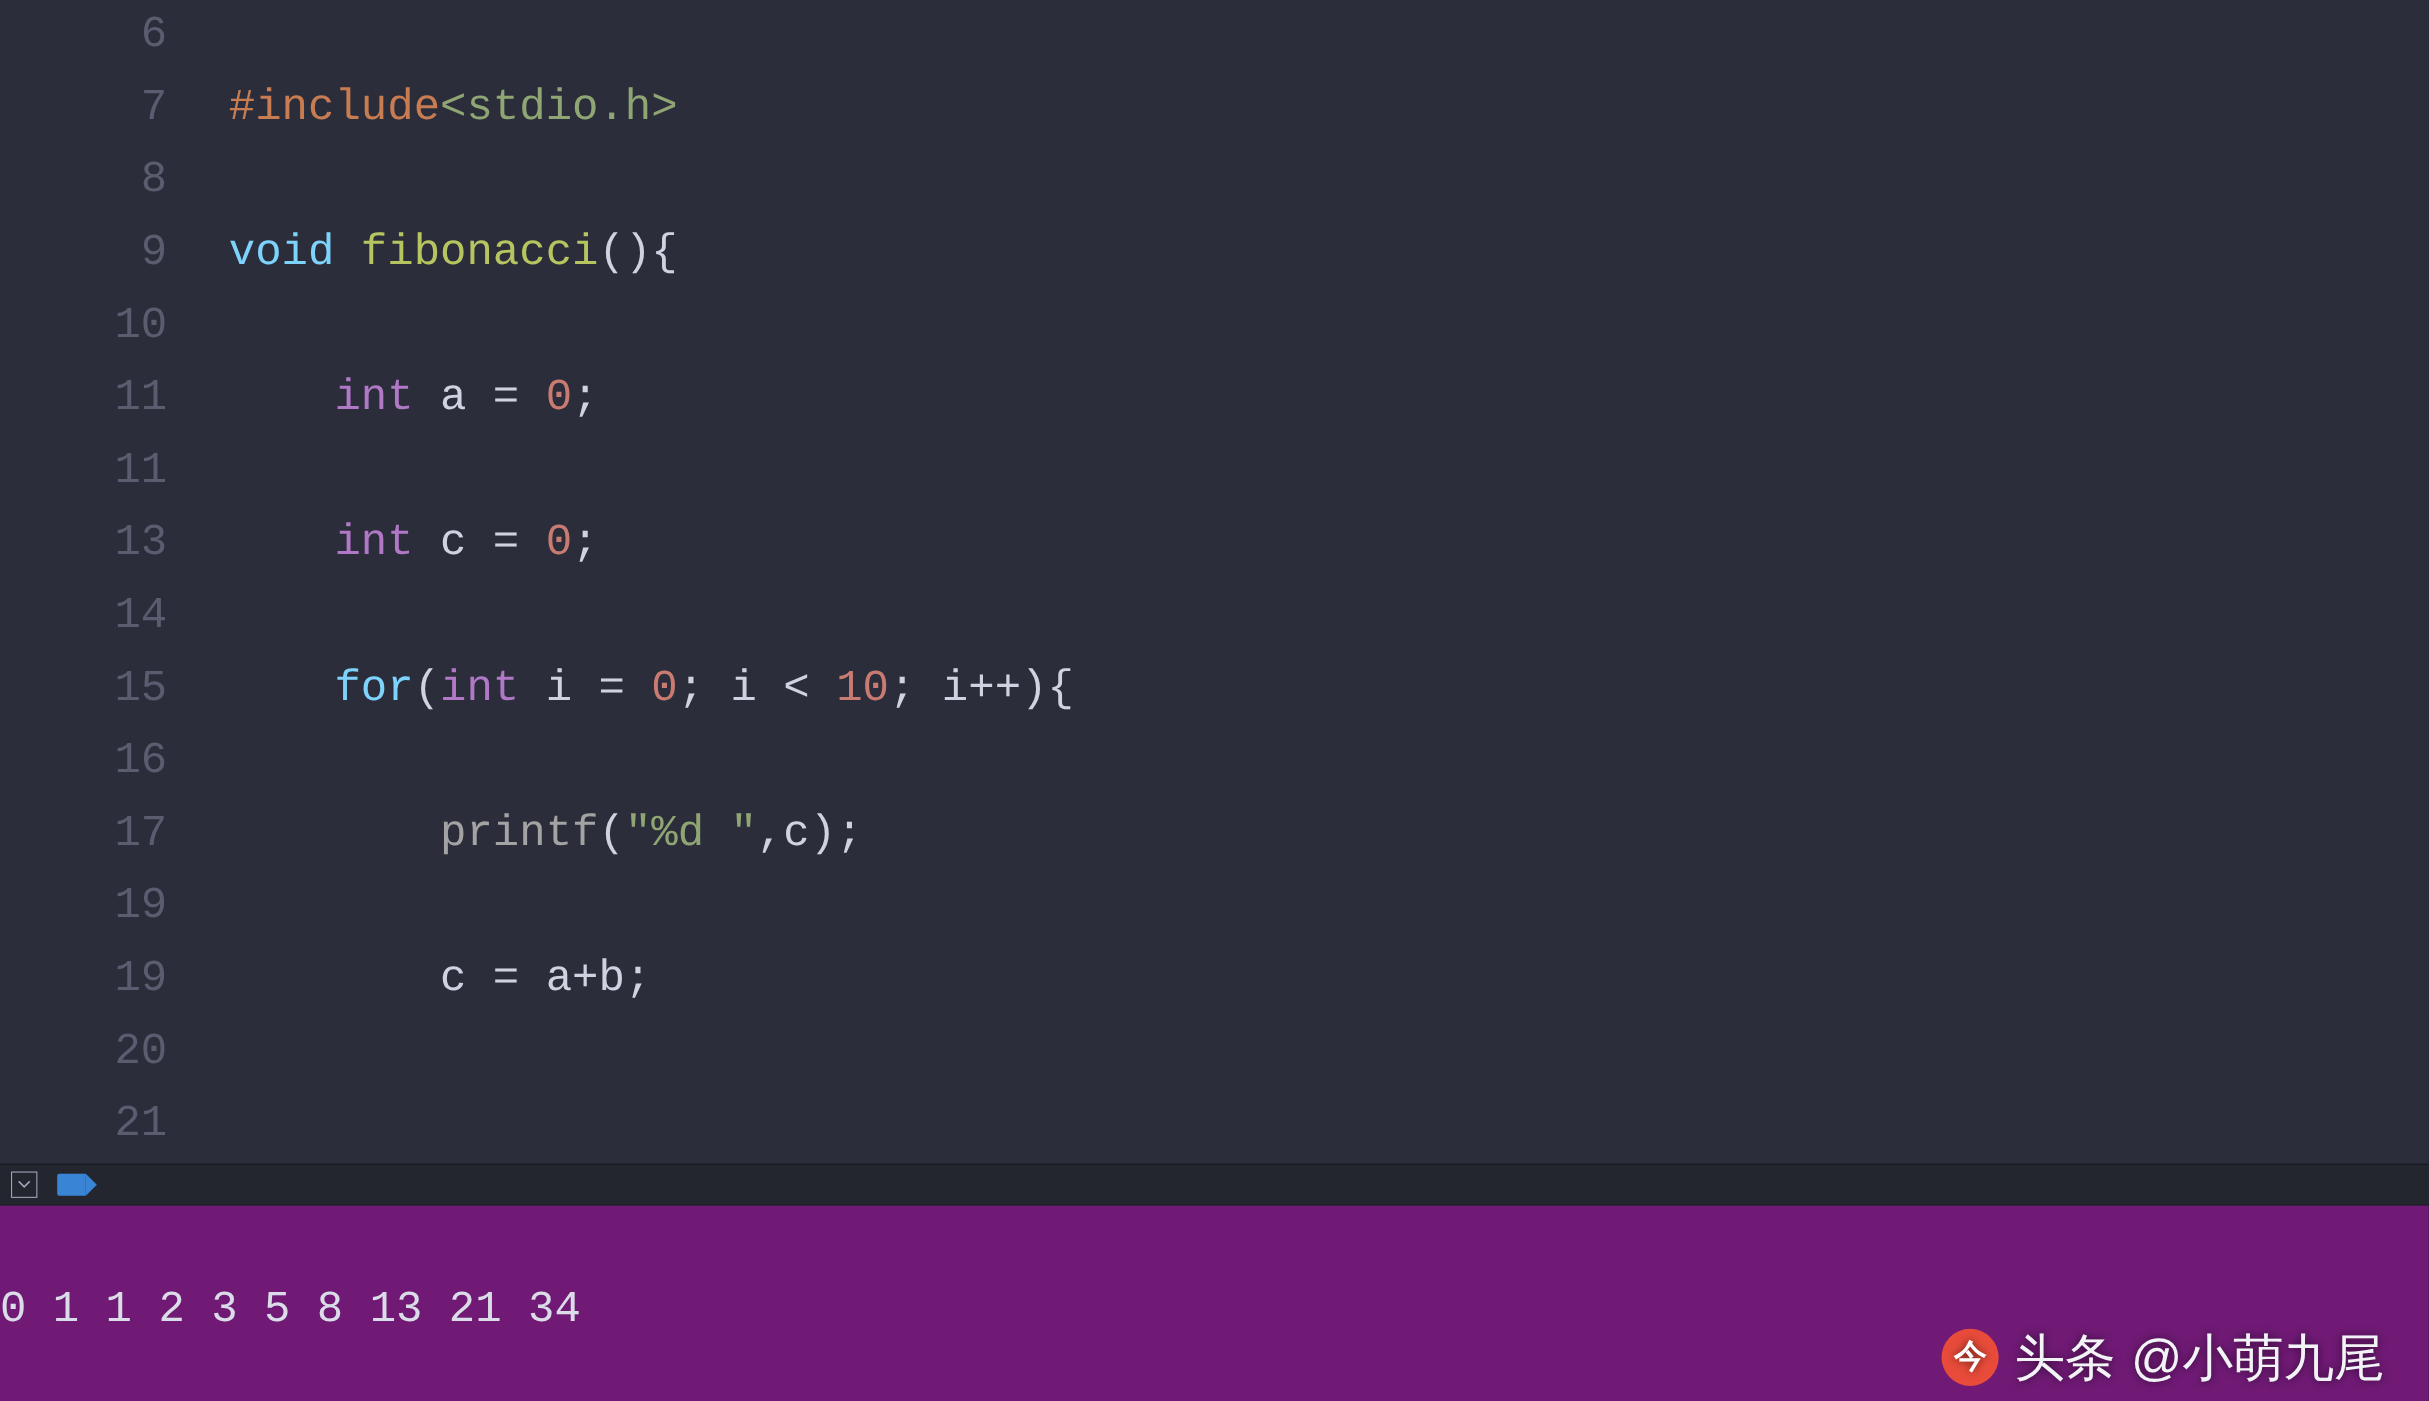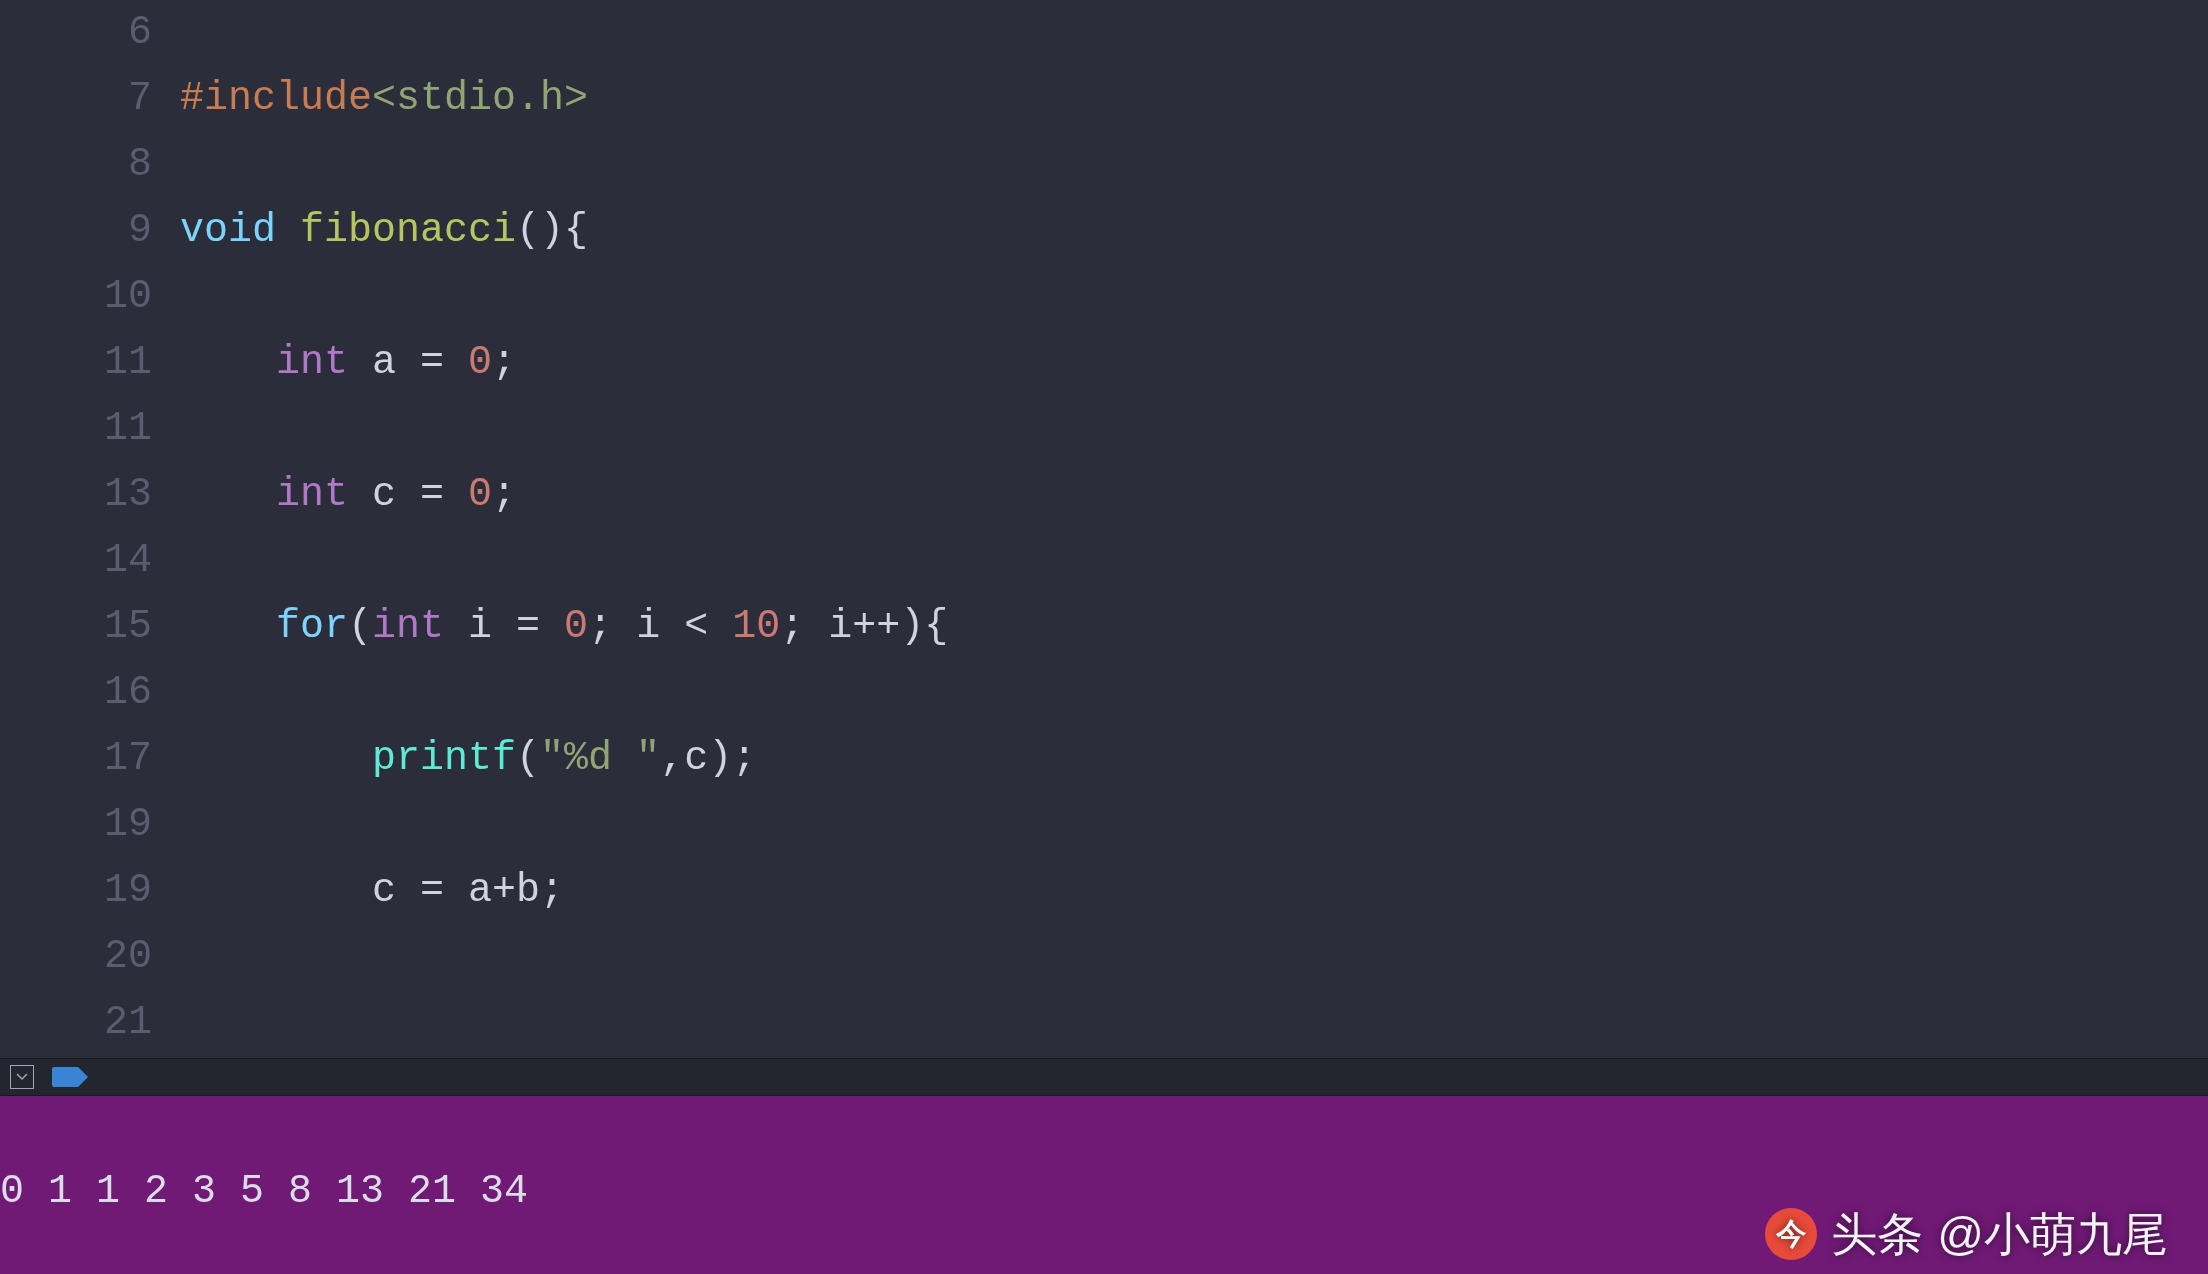--- a/index.html
+++ b/index.html
@@ -35,27 +35,28 @@
     }
     .code {
       flex: 1;
       font-size: 40px;
       line-height: 66px;
       white-space: pre;
       padding-top: 0px;
     }
     .code .line {
       height: 66px;
+      margin-left: 28px;
     }
     .tok-prep { color: #c77c52; }
     .tok-inc  { color: #8fa573; }
     .tok-kw   { color: #7dd3fc; }
     .tok-type { color: #b178c7; }
     .tok-fn   { color: #b6c55f; font-family: Liberation Mono, monospace; }
-    .tok-fncall { color: #5eead4; }
+    .tok-fncall { color: #a3a3a3; }
     .tok-num  { color: #c97b72; }
     .tok-str  { color: #8fa573; }
     .tok-id   { color: #cfd2e0; }
     .tok-punc { color: #cfd2e0; }
     .tok-op   { color: #cfd2e0; }
 
     .breakpoint-bar {
       height: 38px;
       background: #24262f;
       border-top: 1px solid #181a22;

